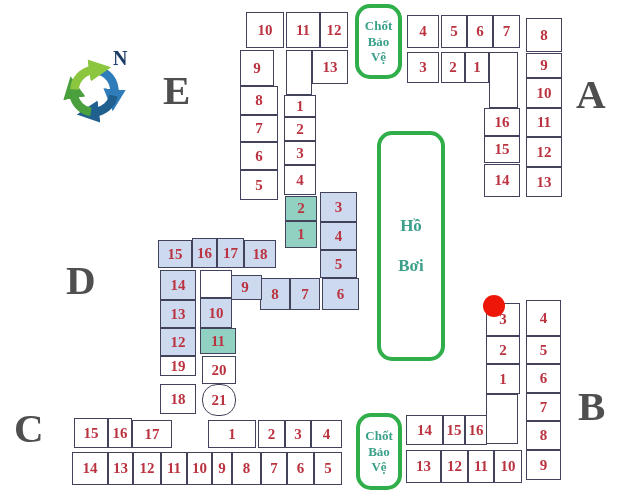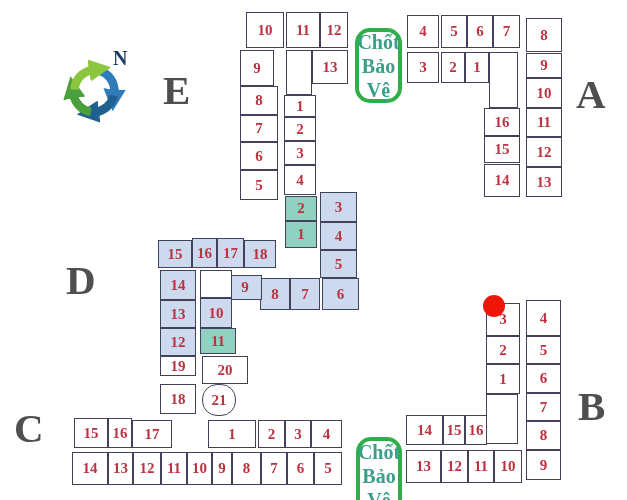--- a/index.html
+++ b/index.html
@@ -10,21 +10,21 @@
         font-weight:bold;font-size:15px;color:var(--num,#bb3340);line-height:1;}
   .cell.blue{background:var(--blue,#ccd9ee);}
   .cell.teal{background:var(--teal,#90d1c1);}
   .block-letter{position:absolute;font-weight:bold;font-size:41px;line-height:1;
         color:var(--letter,#4f4f4f);letter-spacing:1px;}
   .green-box{position:absolute;box-sizing:border-box;border:4px solid var(--green,#2fae49);
         border-radius:15px;background:#fff;display:flex;flex-direction:column;
         align-items:center;justify-content:center;color:var(--greentext,#3aa089);
         font-weight:bold;text-align:center;}
   .green-box .gline{line-height:1.2;}
-  .security-post-top,.security-post-bottom{font-size:20px;margin-top:24px;}
+  .security-post-top,.security-post-bottom{font-size:13px;}
   .pool{font-size:17px;}
   .pool .gline{margin:10px 0;}
   .main-hall{font-size:16px;}
   .marker{position:absolute;border-radius:50%;}
   .compass{position:absolute;left:55px;top:48px;width:140px;height:95px;}
   .north{position:absolute;left:58px;top:0px;font-weight:bold;font-size:20px;
         color:#1c3b66;line-height:1;}
 </style>
 </head>
 <body>
@@ -83,21 +83,21 @@
     <div class="cell blue" style="left: 217px; top: 238px; width: 27px; height: 30px;">17</div>
     <div class="cell blue" style="left: 244px; top: 240px; width: 32px; height: 28px;">18</div>
     <div class="cell blue" style="left: 160px; top: 270px; width: 36px; height: 30px;">14</div>
     <div class="cell blue" style="left: 160px; top: 300px; width: 36px; height: 28px;">13</div>
     <div class="cell blue" style="left: 160px; top: 328px; width: 36px; height: 28px;">12</div>
     <div class="cell" style="left: 160px; top: 356px; width: 36px; height: 20px;">19</div>
     <div class="cell" style="left: 160px; top: 384px; width: 36px; height: 30px;">18</div>
     <div class="cell" style="left: 200px; top: 270px; width: 32px; height: 28px;"></div>
     <div class="cell blue" style="left: 200px; top: 298px; width: 32px; height: 30px;">10</div>
     <div class="cell teal" style="left: 200px; top: 328px; width: 36px; height: 26px;">11</div>
-    <div class="cell" style="left: 202px; top: 356px; width: 46px; height: 28px;">20</div>
+    <div class="cell" style="left: 202px; top: 356px; width: 34px; height: 28px;">20</div>
     <div class="cell" style="left: 202px; top: 384px; width: 34px; height: 32px; border-radius: 15px;">21</div>
     <div class="cell" style="left: 74px; top: 418px; width: 34px; height: 30px;">15</div>
     <div class="cell" style="left: 108px; top: 418px; width: 24px; height: 30px;">16</div>
     <div class="cell" style="left: 132px; top: 420px; width: 40px; height: 28px;">17</div>
     <div class="cell" style="left: 208px; top: 420px; width: 48px; height: 28px;">1</div>
     <div class="cell" style="left: 258px; top: 420px; width: 27px; height: 28px;">2</div>
     <div class="cell" style="left: 285px; top: 420px; width: 26px; height: 28px;">3</div>
     <div class="cell" style="left: 311px; top: 420px; width: 31px; height: 28px;">4</div>
     <div class="cell" style="left: 72px; top: 452px; width: 36px; height: 33px;">14</div>
     <div class="cell" style="left: 108px; top: 452px; width: 25px; height: 33px;">13</div>
@@ -146,19 +146,23 @@
     <div class="block-letter" style="left: 163px; top: 70px;">E</div>
     <div class="block-letter" style="left: 576px; top: 74px;">A</div>
     <div class="block-letter" style="left: 66px; top: 260px;">D</div>
     <div class="block-letter" style="left: 14px; top: 408px;">C</div>
     <div class="block-letter" style="left: 578px; top: 386px;">B</div>
     <div class="green-box security-post-top" style="left: 355px; top: 4px; width: 47px; height: 75px;">
       <div class="gline">Chốt</div>
       <div class="gline">Bảo</div>
       <div class="gline">Vệ</div>
     </div>
+    <div class="green-box pool" style="left: 377px; top: 131px; width: 68px; height: 230px;">
+      <div class="gline">Hồ</div>
+      <div class="gline">Bơi</div>
+    </div>
     <div class="green-box security-post-bottom" style="left: 356px; top: 413px; width: 46px; height: 77px;">
       <div class="gline">Chốt</div>
       <div class="gline">Bảo</div>
       <div class="gline">Vệ</div>
     </div>
     <div class="marker" style="left: 483px; top: 295px; width: 22px; height: 22px; background: rgb(238, 21, 9);"></div>
   </div>
 
 </body></html>

